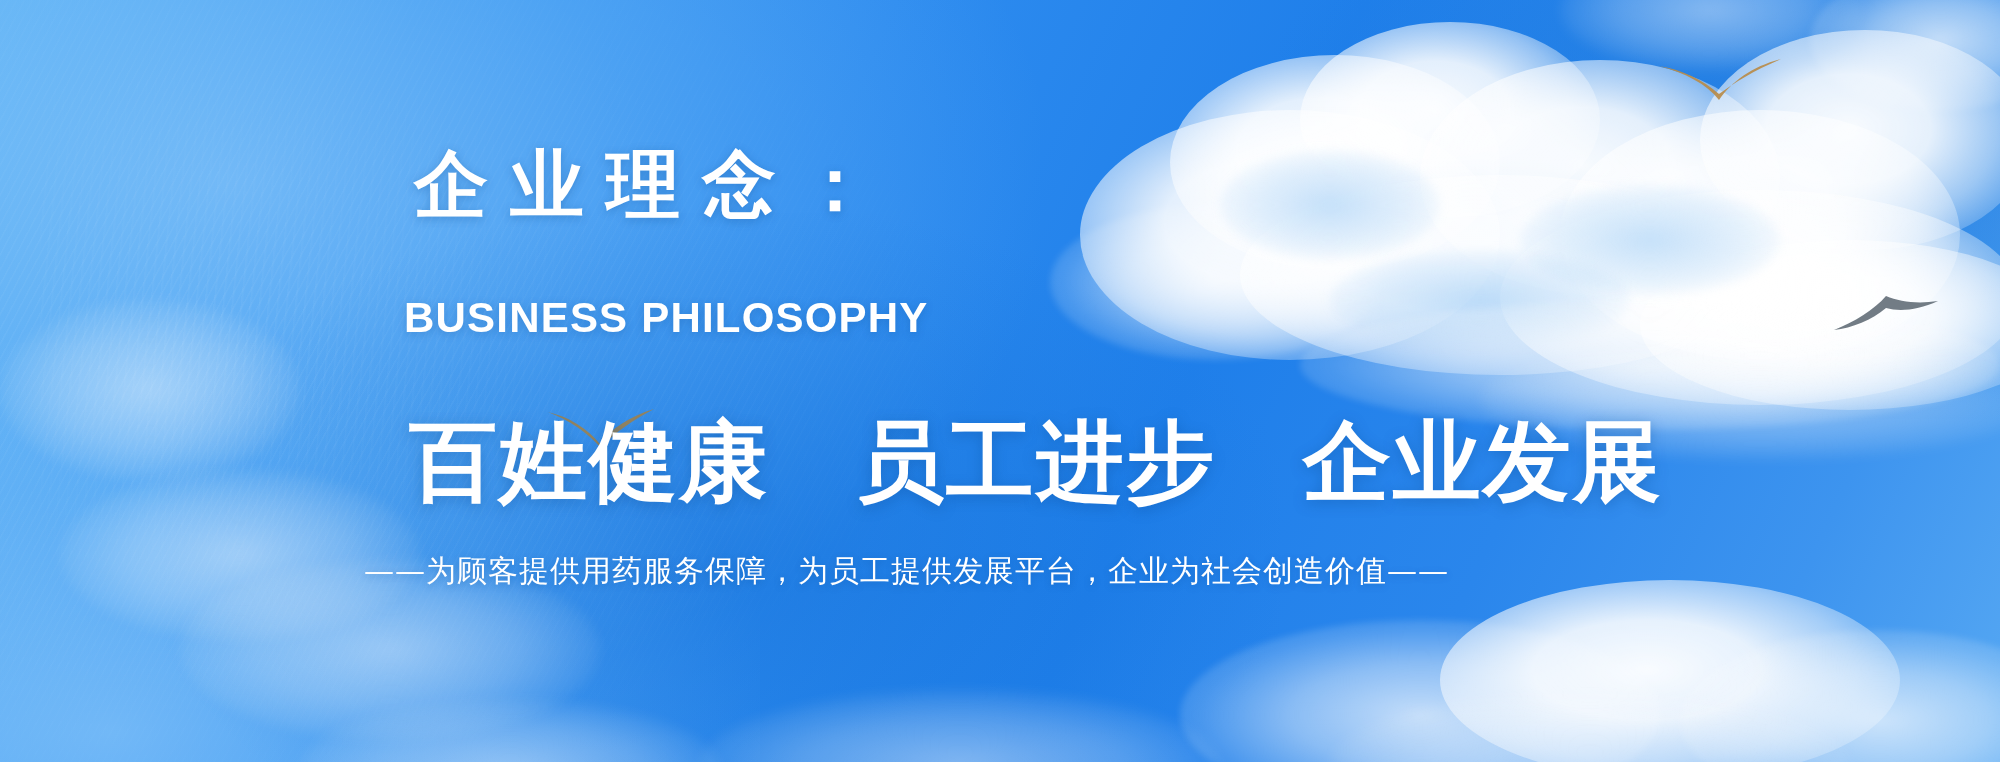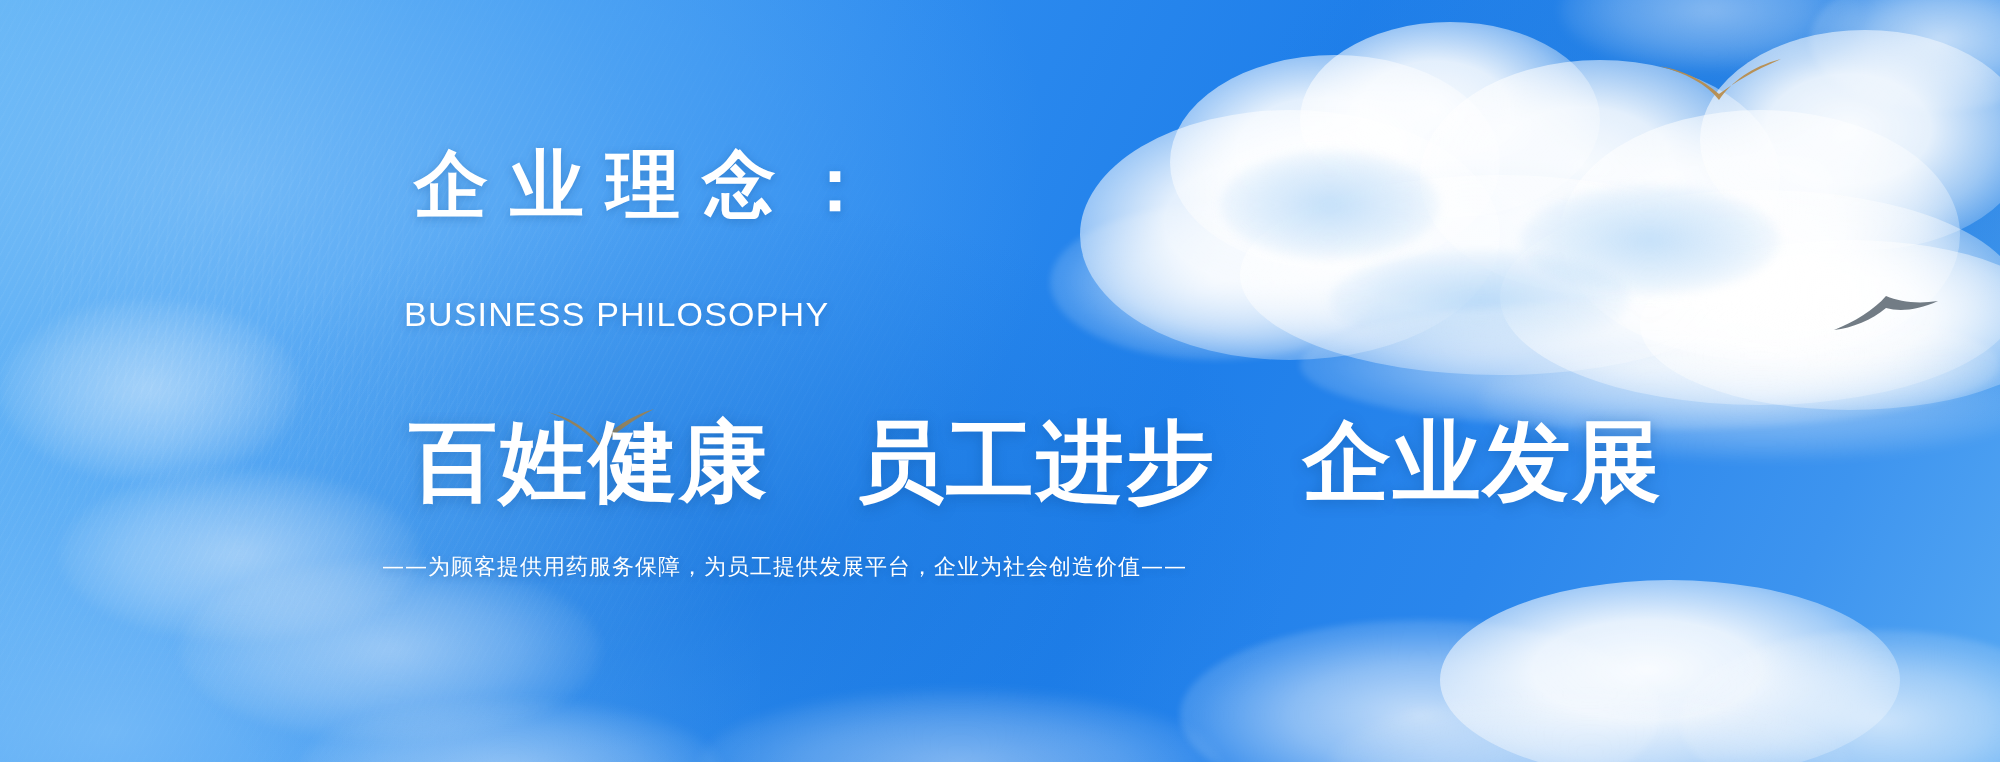--- a/index.html
+++ b/index.html
@@ -218,22 +218,22 @@
     color: #ffffff;
     line-height: 1;
     white-space: nowrap;
     text-shadow: 0 2px 10px rgba(10, 70, 140, 0.30);
   }
 
   .heading-en {
     position: absolute;
     left: 404px;
     top: 297px;
-    font-size: 34px;
-    font-weight: 400;
+    font-size: 42px;
+    font-weight: 700;
     letter-spacing: 1.2px;
     color: #ffffff;
     line-height: 1;
     white-space: nowrap;
     text-shadow: 0 2px 8px rgba(10, 70, 140, 0.26);
   }
 
   .slogan {
     position: absolute;
     left: 391px;
@@ -249,29 +249,28 @@
   }
   .slogan .gap {
     display: inline-block;
     width: 34px;
   }
 
   .tagline {
     position: absolute;
     left: 364px;
     top: 556px;
-    font-size: 22px;
+    font-size: 30px;
     font-weight: 400;
     letter-spacing: 1px;
     color: #ffffff;
     line-height: 1;
     white-space: nowrap;
     font-family: "DejaVu Serif", "Liberation Serif", serif;
     text-shadow: 0 2px 7px rgba(10, 70, 140, 0.30);
-    margin-left: 18px;
   }
 </style>
 </head>
 <body>
 
 <div id="banner">
 
   <div class="sky-base"></div>
   <div class="sky-tint-tl"></div>
   <div class="sky-tint-bl"></div>

